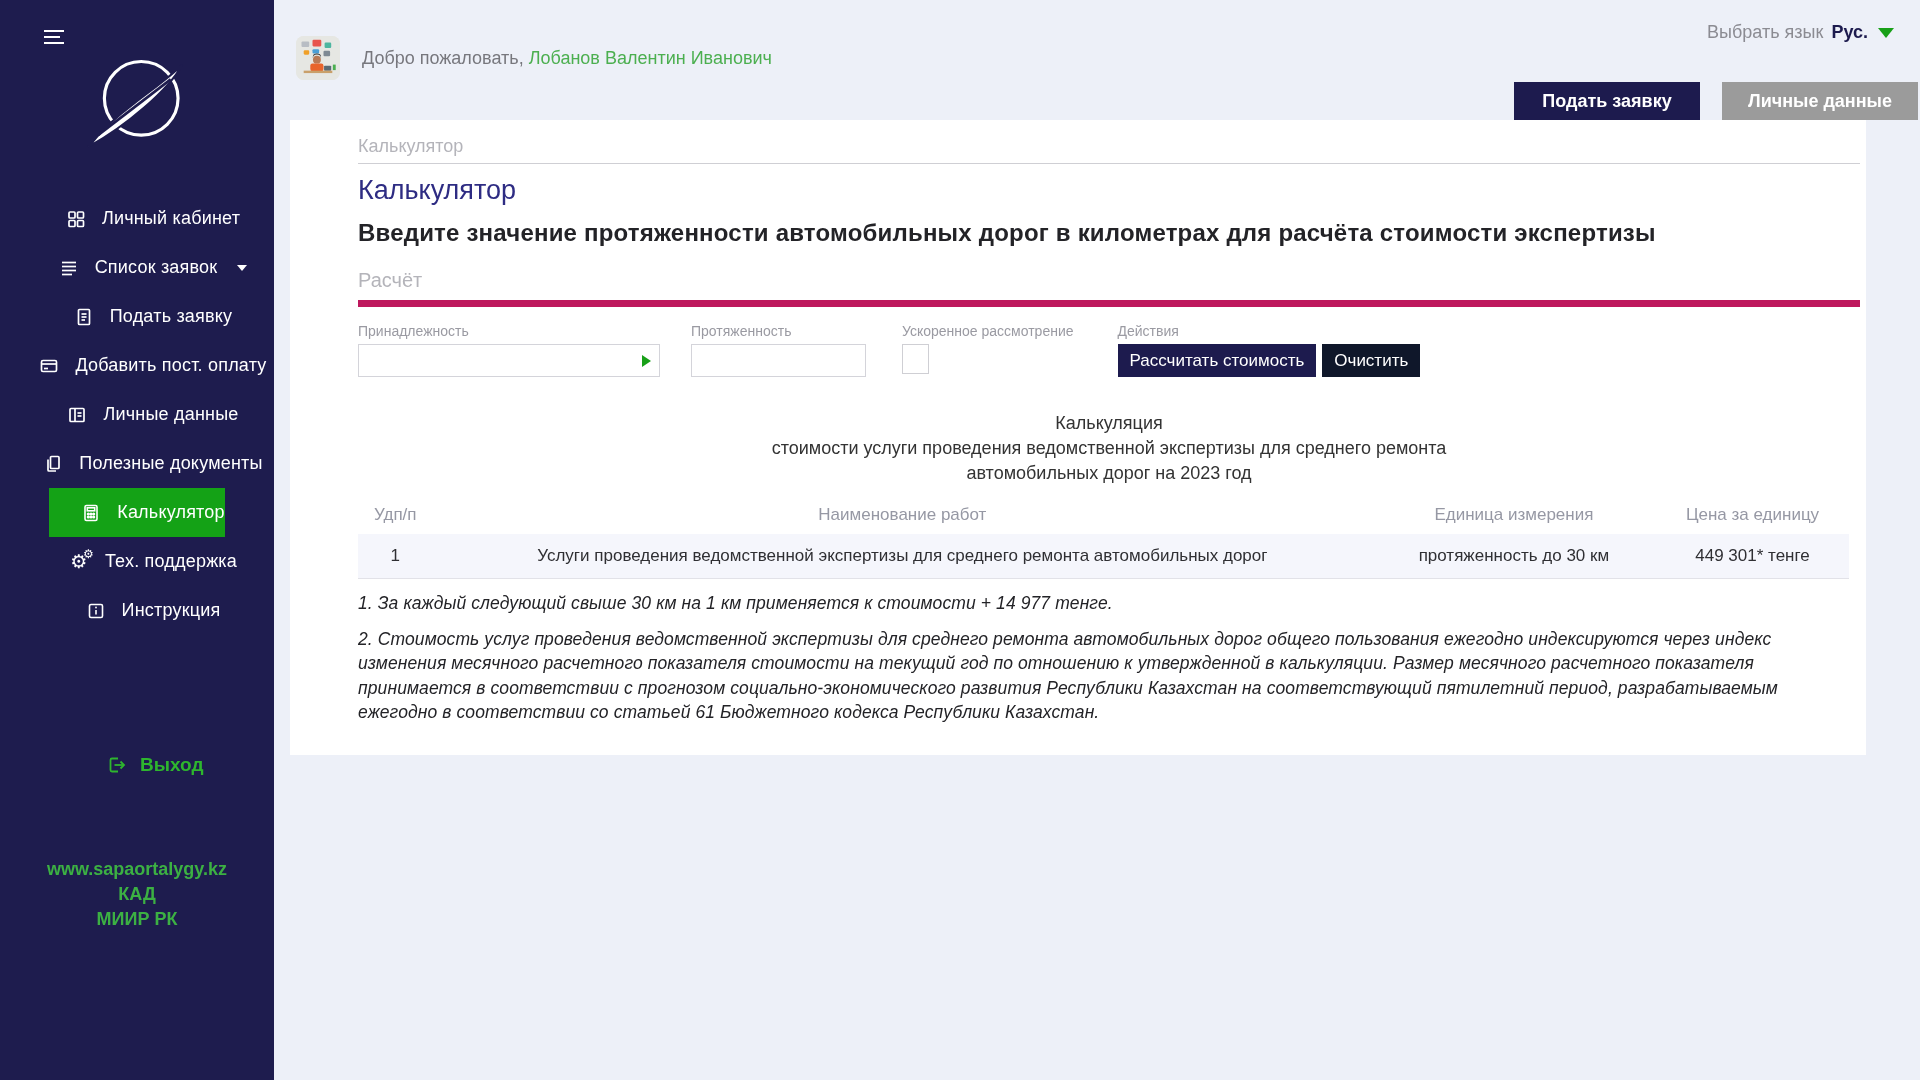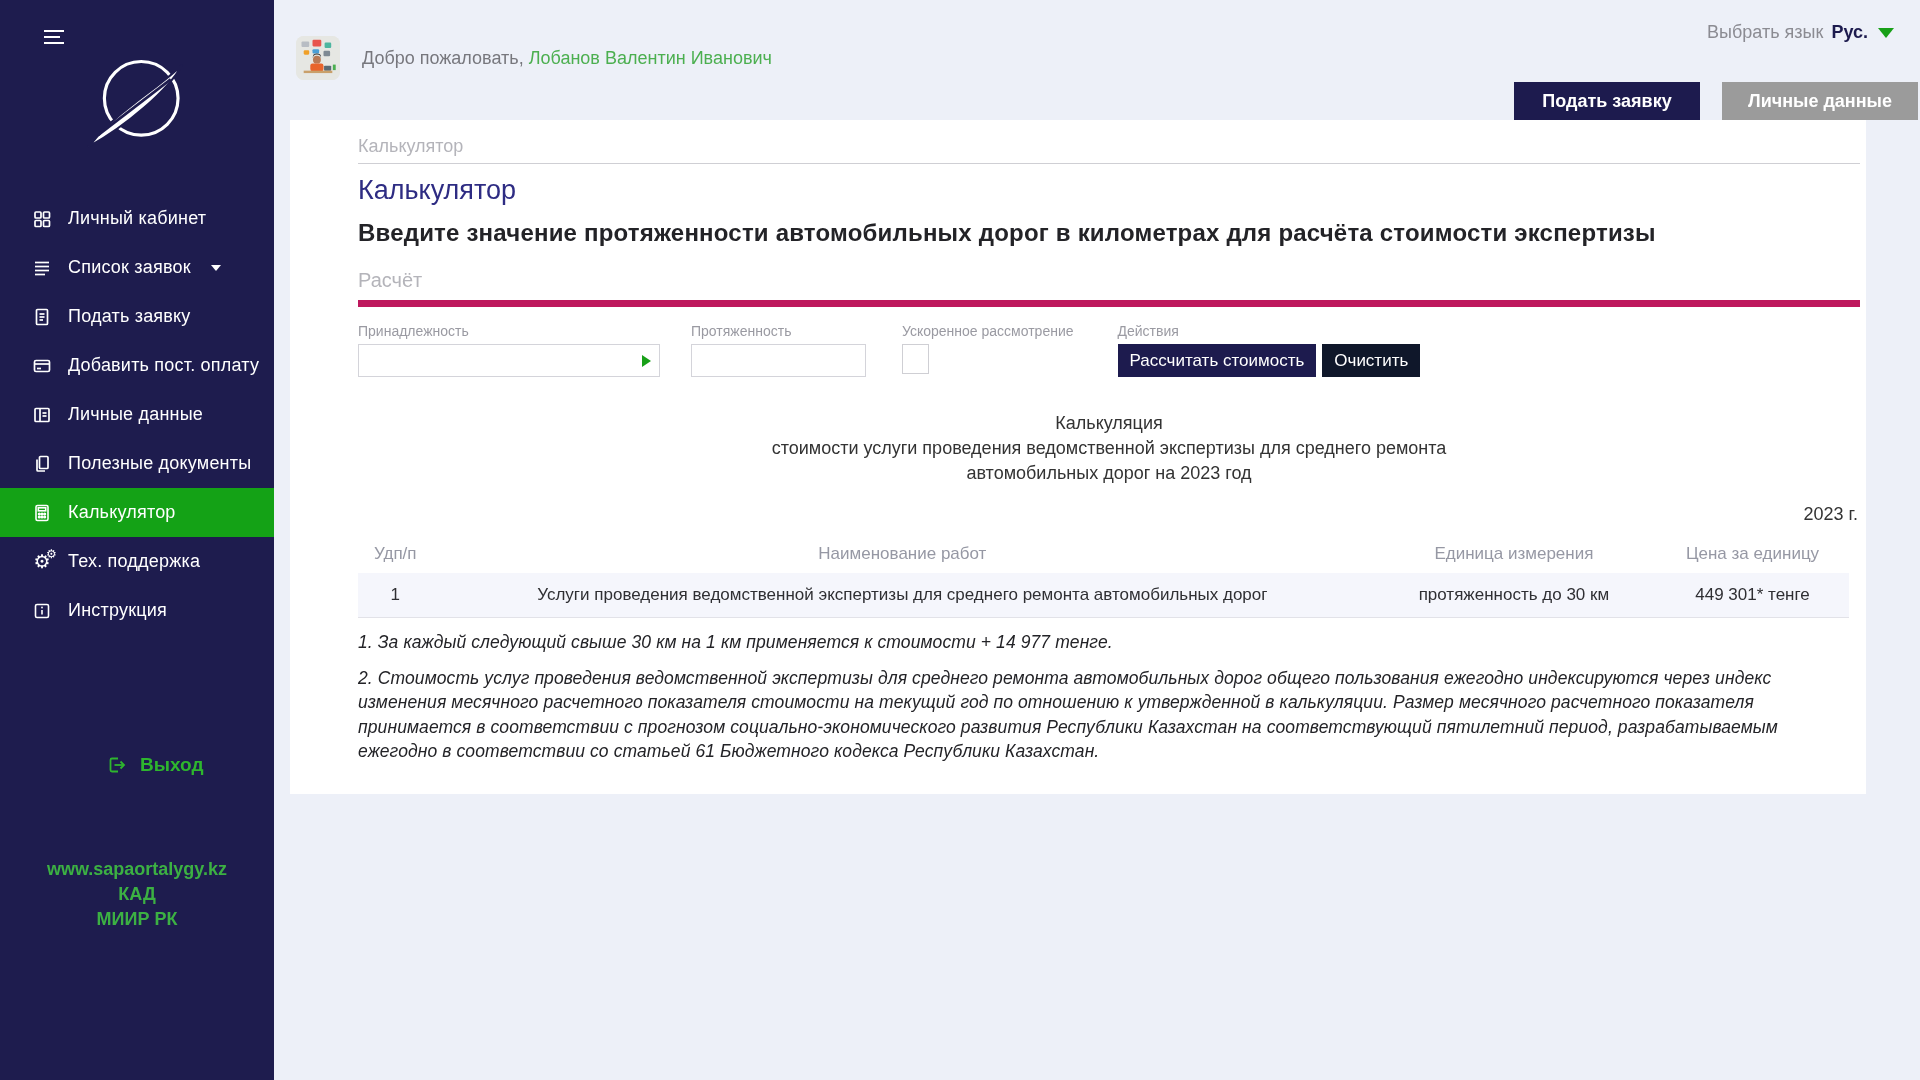--- a/index.html
+++ b/index.html
@@ -15,21 +15,21 @@
   .sidebar {
     width:274px; min-width:274px; height:1080px;
     background:#1e1c4e;
     display:flex; flex-direction:column;
     color:#fff;
   }
   .hamburger { margin:26px 0 0 44px; cursor:pointer; width:24px; }
   .hamburger div { height:2px; background:#fff; margin:4px 0; }
   .hamburger div:nth-child(1){width:20px;} .hamburger div:nth-child(2){width:16px;} .hamburger div:nth-child(3){width:20px;}
   .logo { margin:4px auto 0; width:108px; height:100px; }
-  .nav { margin-top:42px; display:flex; flex-direction:column; }
+  .nav { margin-top:42px; display:flex; flex-direction:column;align-items:center; }
   .nav-item {
     display:flex; align-items:center; height:49px;
     padding-left:30px; gap:14px; cursor:pointer;
     font-size:18px; font-weight:500; letter-spacing:.2px; white-space:nowrap;
   }
   .nav-item.active { background:#14a216; }
   .icon-box { width:24px; height:24px; display:flex; align-items:center; justify-content:center; position:relative; }
   .gear-big { font-size:19px; line-height:1; color:#fff; }
   .gear-small { font-size:12px; line-height:1; color:#fff; position:absolute; right:-3px; top:-2px; }
   .chevron-down { width:0; height:0; border-left:5px solid transparent; border-right:5px solid transparent; border-top:6px solid #fff; margin-left:6px; }
@@ -305,21 +305,20 @@
         </div>
       </div>
     </div>
 
     <div class="calc-title">
       <div>Калькуляция</div>
       <div>стоимости услуги проведения ведомственной экспертизы для среднего ремонта</div>
       <div>автомобильных дорог на 2023 год</div>
     </div>
 
-    <div class="year">2023 г.</div>
 
     <table class="calc">
       <colgroup>
           <col style="width:5%">
           <col style="width:63%">
           <col style="width:19%">
           <col style="width:13%">
         </colgroup>
       <thead>
         <tr>

